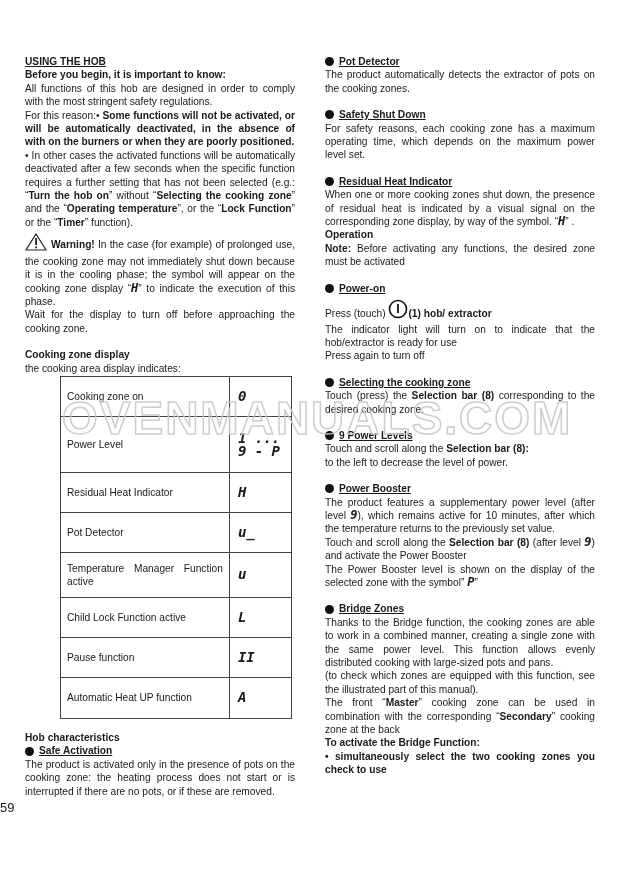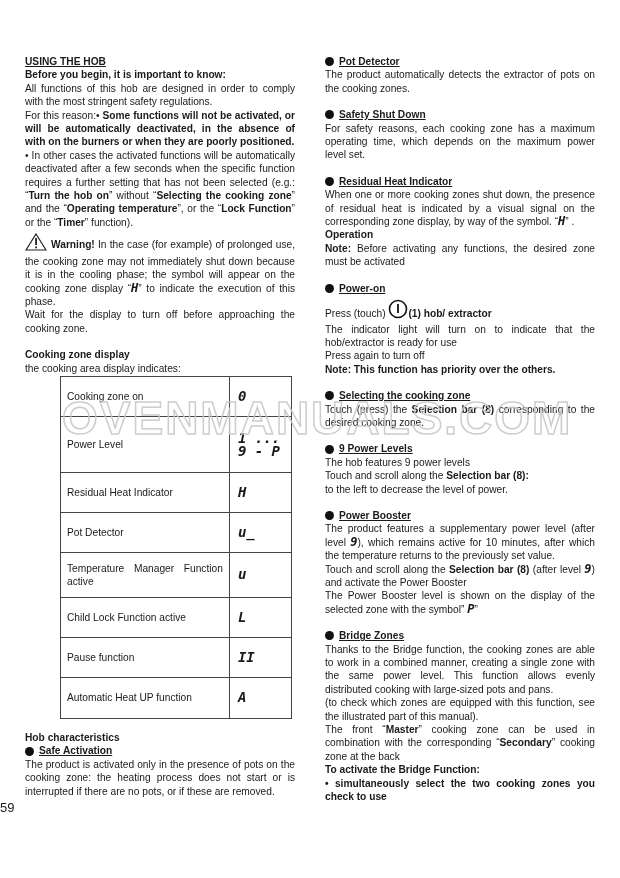--- a/index.html
+++ b/index.html
@@ -142,35 +142,33 @@
       <span class="u">Power-on</span>
     </div>
   <div style="margin-top:4px;">
     <span>Press (touch) </span><span class="power-icon"><svg width="20" height="20" viewBox="0 0 20 20">
           <circle cx="10" cy="10" r="8.5" fill="none" stroke="#111" stroke-width="1.6"></circle>
           <rect x="9.1" y="5" width="1.8" height="9" fill="#111"></rect>
         </svg></span><span class="b">(1) hob/ extractor</span>
   </div>
   <p>The indicator light will turn on to indicate that the hob/extractor is ready for use</p>
   <div>Press again to turn off</div>
-  <div class="b">Note: This function has priority over the others.</div>
   <div class="gap"></div>
 
   <div class="sec-head">
       <span class="bullet-dot"></span>
       <span class="u">Selecting the cooking zone</span>
     </div>
   <p><span>Touch (press) the </span><span class="b">Selection bar (8)</span><span> corresponding to the desired cooking zone.</span></p>
   <div class="gap"></div>
 
   <div class="sec-head">
       <span class="bullet-dot"></span>
       <span class="u">9 Power Levels</span>
     </div>
-  <div>The hob features 9 power levels</div>
   <div><span>Touch and scroll along the </span><span class="b">Selection bar (8):</span></div>
   <div>to the left to decrease the level of power.</div>
   <div class="gap"></div>
 
   <div class="sec-head">
       <span class="bullet-dot"></span>
       <span class="u">Power Booster</span>
     </div>
   <p><span>The product features a supplementary power level (after level </span><span class="seg">9</span><span>), which remains active for 10 minutes, after which the temperature returns to the previously set value.</span></p>
   <p><span>Touch and scroll along the </span><span class="b">Selection bar (8)</span><span> (after level </span><span class="seg">9</span><span>) and activate the Power Booster</span></p>

